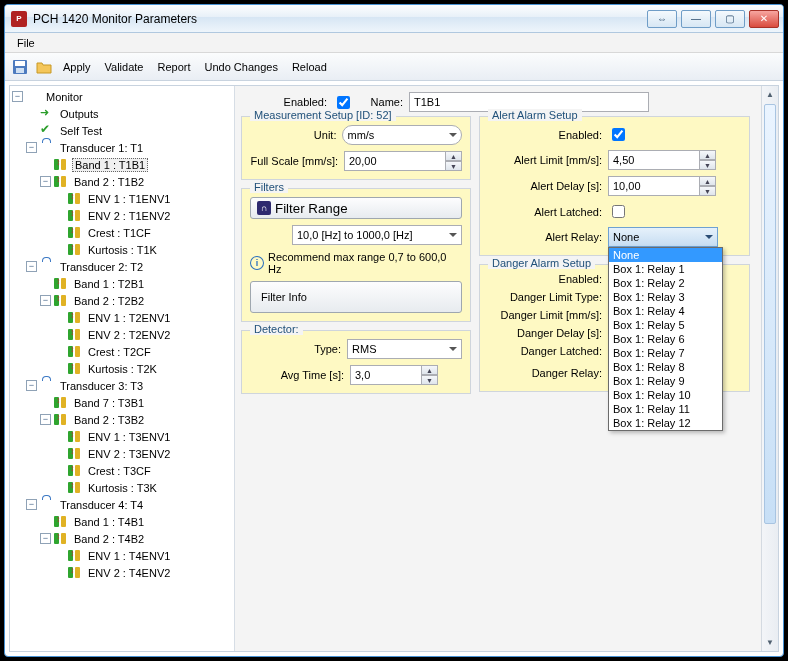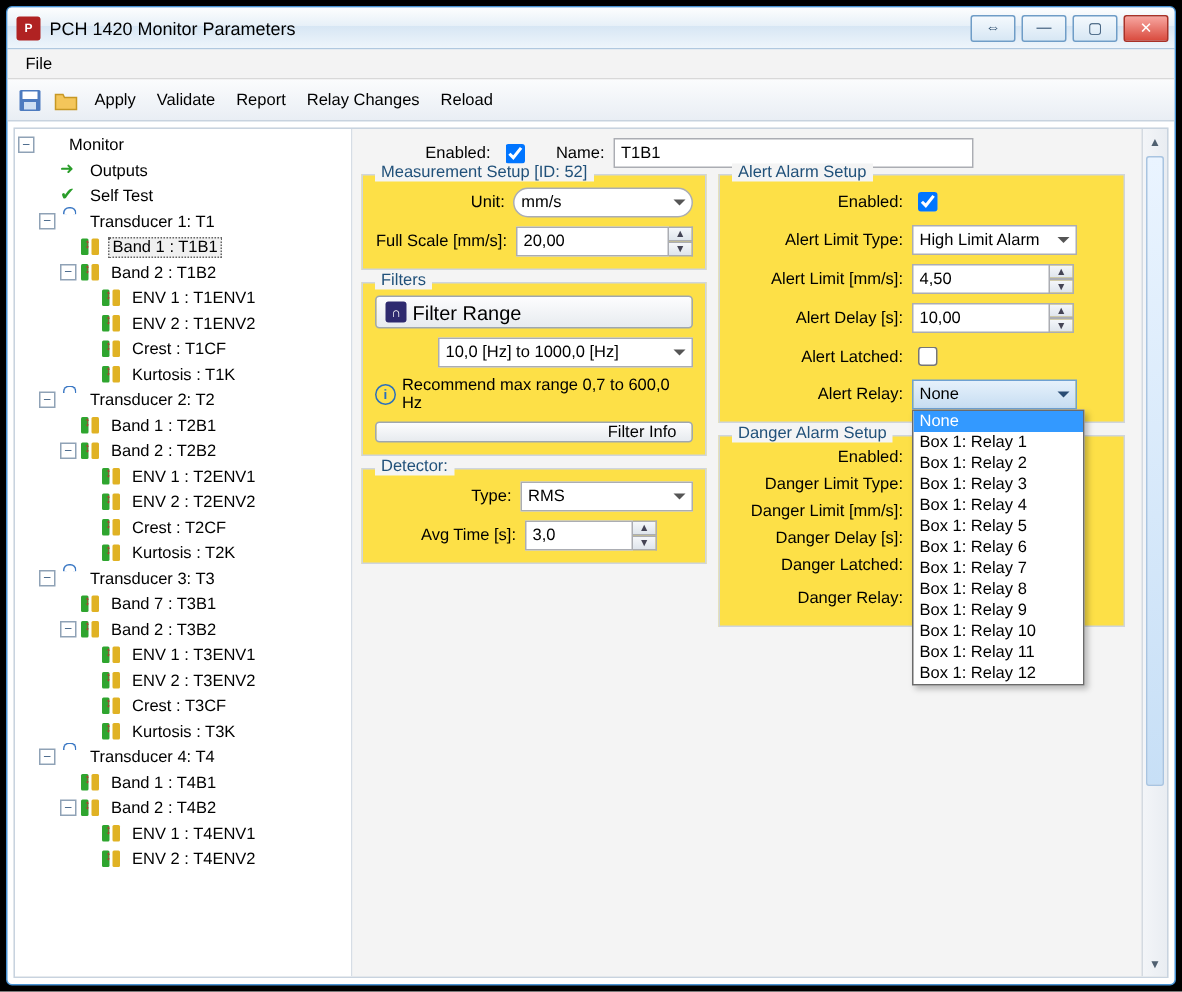--- a/index.html
+++ b/index.html
@@ -83,34 +83,34 @@
   }
   .row { display:flex; align-items:center; margin-bottom:4px; }
   .lbl { text-align:right; padding-right:6px; }
   .tb-input { background:#fff; border:1px solid #abadb3; height:20px; padding:1px 4px; font:inherit;}
   .chk { width:13px; height:13px; }
   .trans-line { background:#fff; border:1px solid #d0d5db; padding:3px 6px; margin:2px 0 8px 0;}
   .columns { display:flex; gap:8px; align-items:flex-start;}
   .col { display:flex; flex-direction:column; gap:8px;}
   .col.left{ width:230px; }
   .col.right{ flex:1; min-width:260px;}
-  .group { border:1px solid #cfd5dc; padding:8px 8px 8px 8px; background:#fde047; position:relative;}
+  .group { border:1px solid #cfd5dc; padding:8px 8px 8px 8px; background:#fef9c3; position:relative;}
   .group > .glabel { position:absolute; top:-8px; left:8px; background:#f4f4f4; padding:0 4px; color:#21517a;}
   .frow { display:flex; align-items:center; margin-bottom:6px; }
   .frow .flabel { text-align:right; padding-right:6px; }
   .select { background:#fff; border:1px solid #abadb3; height:20px; padding:0 16px 0 4px;
     display:inline-flex; align-items:center; position:relative; min-width:60px;}
   .select::after{content:""; position:absolute; right:4px; top:7px; border:4px solid transparent; border-top-color:#555;}
   .spinner { display:inline-flex; }
   .spinner input { width:70px; height:20px; border:1px solid #abadb3; padding:1px 4px; font:inherit;}
   .spinner .spbtns{ display:flex; flex-direction:column; width:16px;}
   .spinner .spbtns div{ flex:1; border:1px solid #abadb3; border-left:none; background:linear-gradient(#f5f7fa,#dfe5ec);
     display:flex; align-items:center; justify-content:center; font-size:7px; color:#445;}
-  .btn { height:14px; border:1px solid #9fa7af; background:linear-gradient(#fdfdfe,#e7ebef);
-    border-radius:3px; padding:0 10px; font:inherit; display:inline-flex; align-items:center; justify-content:flex-end;}
+  .btn { height:32px; border:1px solid #9fa7af; background:linear-gradient(#fdfdfe,#e7ebef);
+    border-radius:3px; padding:0 10px; font:inherit; display:inline-flex; align-items:center; justify-content:flex-start;}
   .filter-range-btn{ height:22px; border:1px solid #9fa7af; background:linear-gradient(#fdfdfe,#e7ebef);
     border-radius:3px; padding:0 6px; display:flex; align-items:center; gap:4px; width:100%;}
   .filter-range-btn .ic{ width:14px; height:14px; background:#2e2a6f; border-radius:2px; display:flex;
     align-items:center; justify-content:center; color:#fff; font-size:9px;}
   .reco { display:flex; align-items:center; gap:4px; color:#000; margin:4px 0 6px 0;}
   .reco .ic{ width:14px; height:14px; border:1px solid #2a6fbd; border-radius:50%; color:#2a6fbd;
     display:flex; align-items:center; justify-content:center; font-weight:bold; font-size:9px;}
   .scroll-corner{ position:absolute; right:0; top:0; bottom:0; width:17px;
     background:linear-gradient(to left,#e9edf2,#f3f5f8); border-left:1px solid #d4dae1;}
   .scroll-corner .up,.scroll-corner .down{ position:absolute; left:0; right:0; height:17px;
@@ -169,21 +169,21 @@
         </svg>
     </div>
     <div class="tb-icon">
       <svg width="16" height="16">
           <path d="M1 4h5l1 2h8v8H1z" fill="#f4c65a" stroke="#c79824"></path>
         </svg>
     </div>
     <span class="tb-link">Apply</span>
     <span class="tb-link">Validate</span>
     <span class="tb-link">Report</span>
-    <span class="tb-link">Relay Changes</span>
+    <span class="tb-link">Undo Changes</span>
     <span class="tb-link">Reload</span>
   </div>
 
   <div class="content">
     <div class="tree-pane">
       <div class="tree" id="tree">
           <div class="node ">
             <span class="toggle">−</span>
             <span class="icon"><span class="ic-monitor"></span></span>
             <span class="label">Monitor</span>
@@ -409,26 +409,20 @@
             </div>
           </div>
         </div>
 
         <div class="col right">
           <div class="group" style="position:relative;">
             <div class="glabel">Alert Alarm Setup</div>
             <div class="frow">
                   <span class="flabel" style="width:120px">Enabled:</span>
               <input type="checkbox" class="chk" checked="" style="">
-                </div>
-            <div class="frow">
-                  <span class="flabel" style="width:120px">Alert Limit Type:</span>
-              <div class="select sel-115">
-                    <span>High Limit Alarm</span>
-                  </div>
                 </div>
             <div class="frow">
                   <span class="flabel" style="width:120px">Alert Limit [mm/s]:</span>
               <div class="spinner">
                 <input style="width: 92px;" value="4,50">
                 <div class="spbtns">
                       <div>▲</div>
                       <div>▼</div>
                     </div>
                   </div>

